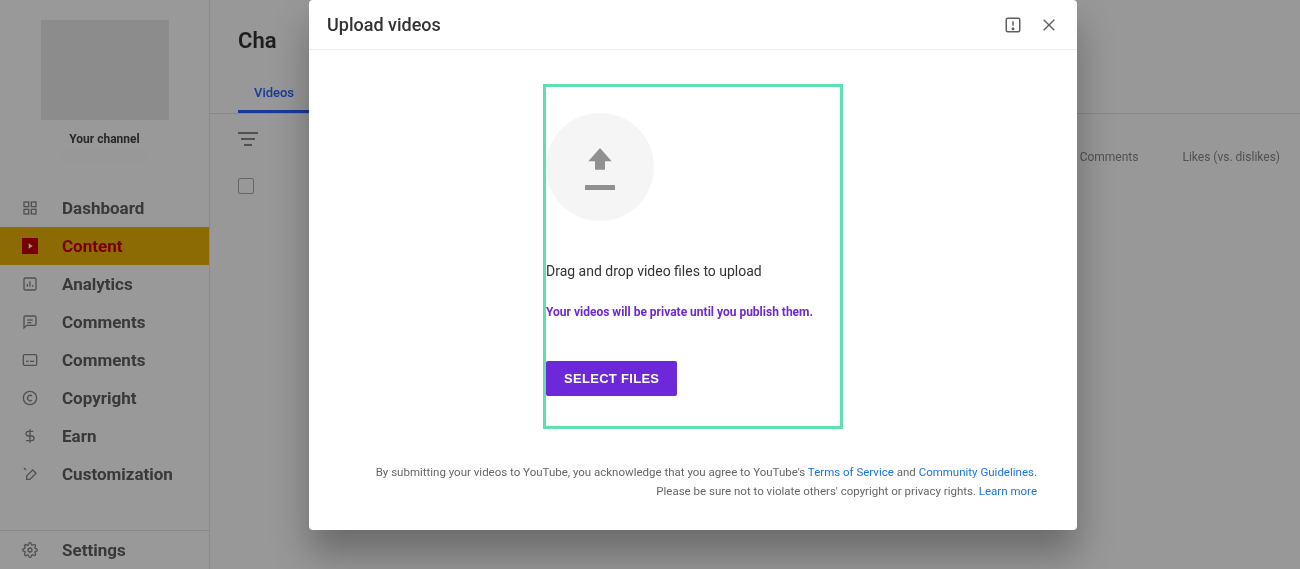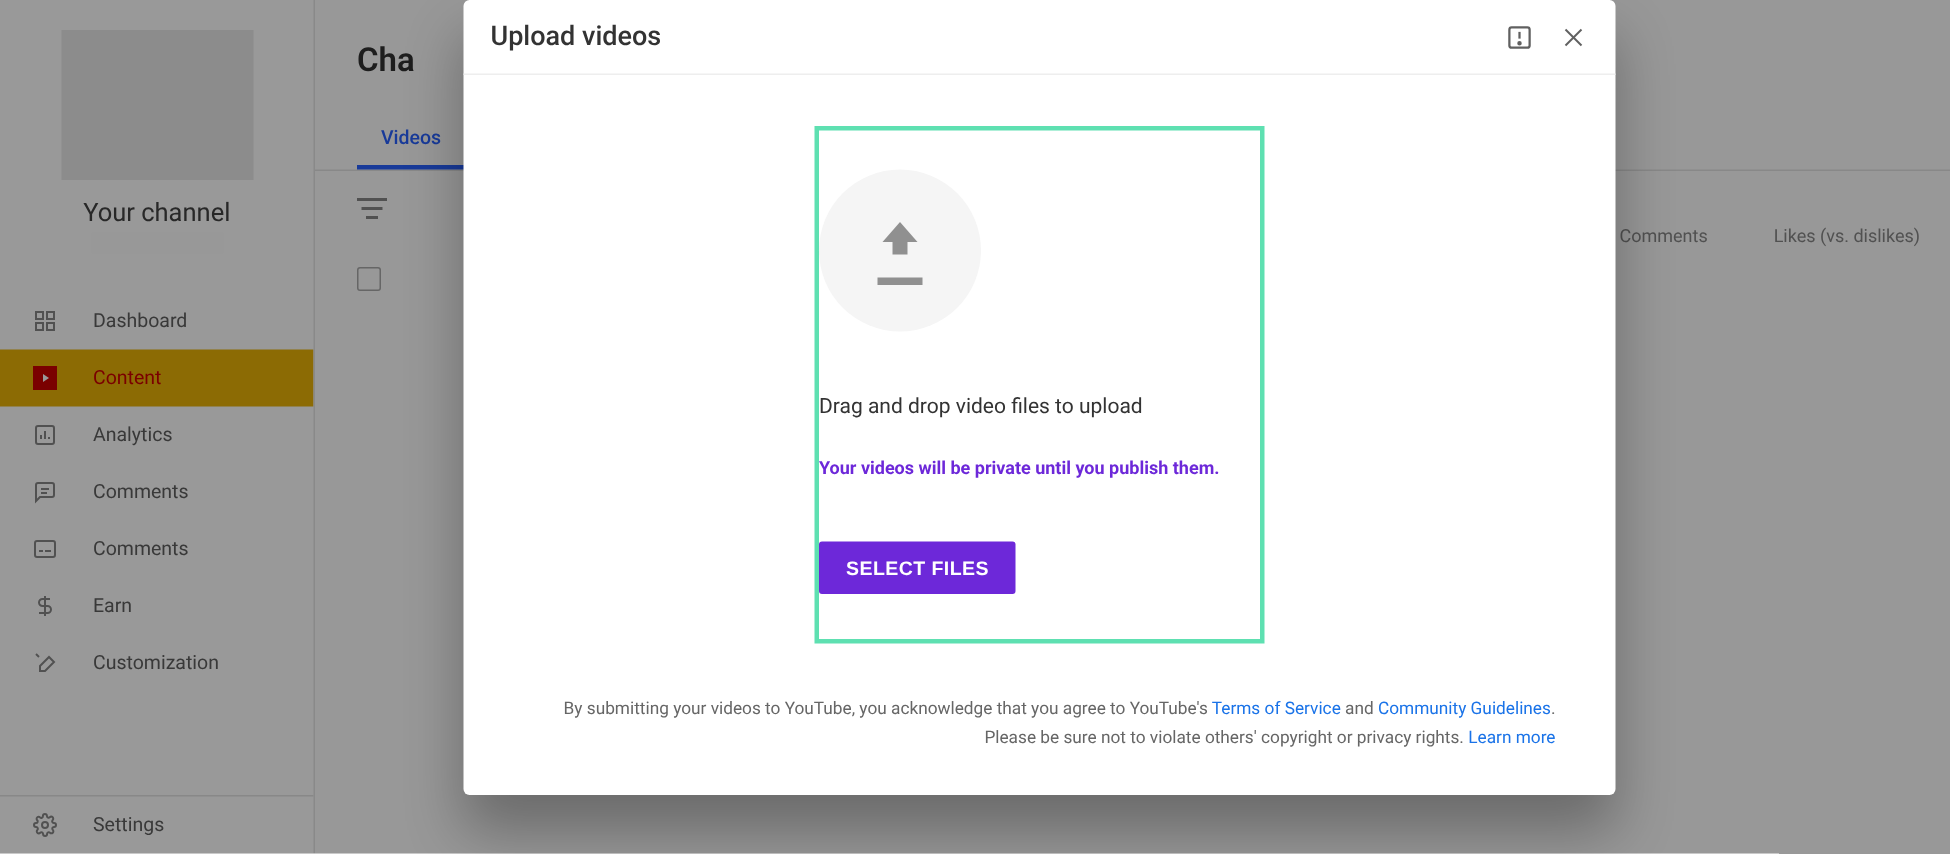--- a/index.html
+++ b/index.html
@@ -1,26 +1,26 @@
 <!DOCTYPE html>
 <html><head>
 <meta charset="utf-8">
 <style>
   * { box-sizing: border-box; margin: 0; padding: 0; }
   html, body { width: 1300px; height: 569px; font-family: Roboto, Arial, sans-serif; overflow: hidden; background: #f9f9f9; }
   .app { display: flex; width: 100%; height: 100%; }
   .sidebar { width: 210px; background: #fff; border-right: 1px solid #e5e5e5; display: flex; flex-direction: column; position: relative; }
   .channel-block { padding: 20px 0 10px; display: flex; flex-direction: column; align-items: center; }
   .avatar-box { width: 128px; height: 100px; background: #e9e9e9; }
-  .channel-label { font-size: 17px; font-weight: 400; color: #444; margin-top: 12px; }
+  .channel-label { font-size: 12px; font-weight: 700; color: #444; margin-top: 12px; }
   .channel-name-blank { width: 88px; height: 14px; background: #fdfdfd; margin-top: 3px; }
   .nav { margin-top: 16px; flex: 1; overflow-y: auto; }
   .nav::-webkit-scrollbar { width: 6px; }
   .nav::-webkit-scrollbar-thumb { background: #d4d4d4; }
-  .nav-item { display: flex; align-items: center; height: 38px; padding: 0 22px; color: #606060; font-size: 13px; font-weight: 400; gap: 24px; cursor: pointer; }
+  .nav-item { display: flex; align-items: center; height: 38px; padding: 0 22px; color: #606060; font-size: 17px; font-weight: 700; gap: 24px; cursor: pointer; }
   .nav-item.active { background: #eab308; color: #c00; }
   .nav-item.active .nav-icon-box { background: #c00; }
   .nav-icon-box { width: 16px; height: 16px; display: flex; align-items: center; justify-content: center; }
   .bottom-nav { border-top: 1px solid #e3e3e3; }
   .main { flex: 1; background: #fdfdfd; position: relative; }
   .page-title { font-size: 22px; font-weight: 600; color: #333; padding: 28px 0 0 28px; }
   .tabs { display: flex; border-bottom: 1px solid #e3e3e3; margin-top: 22px; padding-left: 28px; }
   .tab { font-size: 13px; font-weight: 500; color: #606060; padding: 10px 16px; cursor: pointer; }
   .tab.active { color: #2962ff; border-bottom: 3px solid #2962ff; }
   .table-header { display: flex; align-items: center; padding: 18px 28px 0; gap: 26px; color: #888; font-size: 12px; }
@@ -102,20 +102,29 @@
               <rect x="2" y="4" width="20" height="16" rx="2"></rect>
               <line x1="6" y1="14" x2="10" y2="14"></line>
               <line x1="12" y1="14" x2="18" y2="14"></line>
             </svg>
         </span>
         <span>Comments</span>
       </div>
       <div class="nav-item">
         <span class="nav-icon-box">
           <svg width="16" height="16" viewBox="0 0 24 24" fill="none" stroke="#888" stroke-width="2">
+              <circle cx="12" cy="12" r="10"></circle>
+              <path d="M15 9a4 4 0 1 0 0 6"></path>
+            </svg>
+        </span>
+        <span>Copyright</span>
+      </div>
+      <div class="nav-item">
+        <span class="nav-icon-box">
+          <svg width="16" height="16" viewBox="0 0 24 24" fill="none" stroke="#888" stroke-width="2">
               <path d="M12 2v20M17 5H9.5a3.5 3.5 0 0 0 0 7h5a3.5 3.5 0 0 1 0 7H6"></path>
             </svg>
         </span>
         <span>Earn</span>
       </div>
       <div class="nav-item">
         <span class="nav-icon-box">
           <svg width="16" height="16" viewBox="0 0 24 24" fill="none" stroke="#888" stroke-width="2">
               <path d="M12 20l9-9-5-5-9 9v5h5z"></path>
               <path d="M3 3l3 3"></path>

